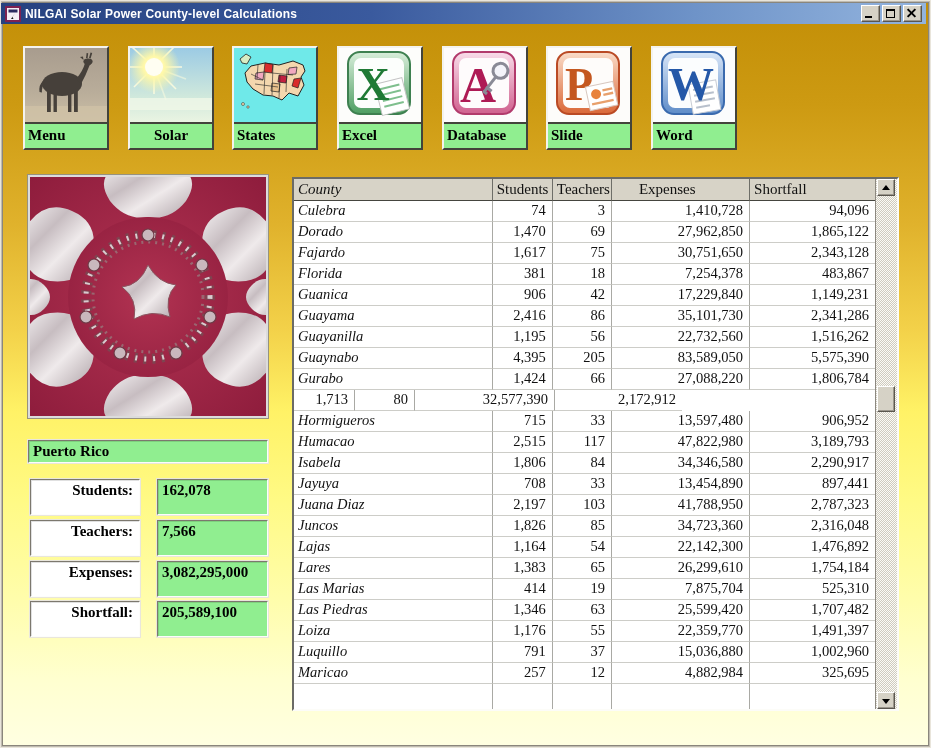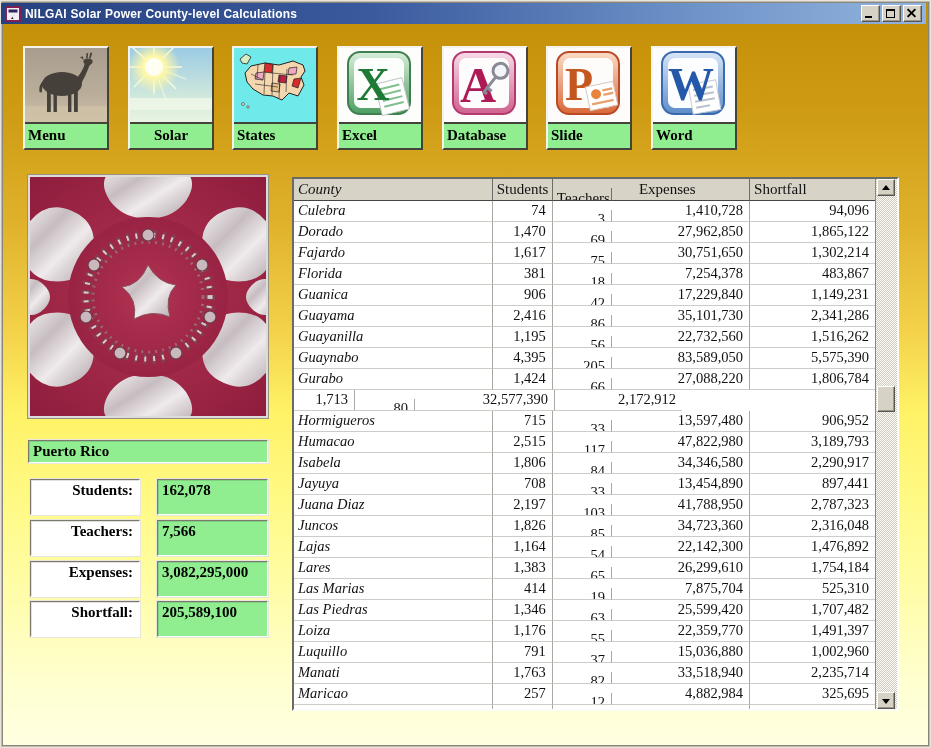--- a/index.html
+++ b/index.html
@@ -48,21 +48,21 @@
   .grid{position:absolute;left:292px;top:177px;width:607px;height:534px;box-sizing:border-box;
     border:2px solid;border-color:#6B6B66 #FCFCF8 #FCFCF8 #6B6B66;background:#fff;display:flex;}
   .gridmain{width:582px;display:flex;flex-direction:column;overflow:hidden;}
   .hrow{display:flex;height:22px;background:#D7D3C7;flex:0 0 auto;}
   .hcell{box-sizing:border-box;border-right:1px solid #6E6E68;border-bottom:1px solid #45453F;
     font:15px "Liberation Serif",serif;color:#111;padding:2px 0 0 4px;white-space:nowrap;overflow:hidden;}
   .trow{display:flex;height:21px;flex:0 0 auto;background:#fff;}
   .tcell{box-sizing:border-box;border-right:1px solid #A9A9A4;border-bottom:1px solid #CDCDC8;
     font:14.5px "Liberation Serif",serif;color:#111;padding:1px 6px 0 4px;
     white-space:nowrap;overflow:hidden;}
-  .c0{width:202px;font-style:italic;} .c1{width:61px;} .c2{width:60px;margin-top:9px;} .c3{width:140px;padding-left:27px;} .c4{width:127px;border-right:none;}
+  .c0{width:202px;font-style:italic;} .c1{width:61px;} .c2{width:60px;} .c3{width:140px;padding-left:27px;} .c4{width:127px;border-right:none;}
   .num{text-align:right;}
   .fillrow{flex:1 1 auto;display:flex;}
   .fillrow .tcell{border-bottom:none;height:auto;}
   
   .vscroll{width:21px;position:relative;border-left:1px solid #8C8880;
     background-color:#CFCBBF;
     background-image:linear-gradient(45deg,#FBFAF6 25%,transparent 25%,transparent 75%,#FBFAF6 75%),
                      linear-gradient(45deg,#FBFAF6 25%,transparent 25%,transparent 75%,#FBFAF6 75%);
     background-size:2px 2px;background-position:0 0,1px 1px;}
   .sbtn{position:absolute;left:1px;width:18px;height:17px;background:#D6D2C6;cursor:pointer;
@@ -346,21 +346,21 @@
           <div class="tcell c1 num">1,470</div>
           <div class="tcell c2 num">69</div>
           <div class="tcell c3 num">27,962,850</div>
           <div class="tcell c4 num">1,865,122</div>
         </div>
         <div class="trow">
           <div class="tcell c0">Fajardo</div>
           <div class="tcell c1 num">1,617</div>
           <div class="tcell c2 num">75</div>
           <div class="tcell c3 num">30,751,650</div>
-          <div class="tcell c4 num">1,302,214</div>
+          <div class="tcell c4 num">2,343,128</div>
         </div>
         <div class="trow">
           <div class="tcell c0">Florida</div>
           <div class="tcell c1 num">381</div>
           <div class="tcell c2 num">18</div>
           <div class="tcell c3 num">7,254,378</div>
           <div class="tcell c4 num">483,867</div>
         </div>
         <div class="trow">
           <div class="tcell c0">Guanica</div>
@@ -479,27 +479,20 @@
           <div class="tcell c2 num">55</div>
           <div class="tcell c3 num">22,359,770</div>
           <div class="tcell c4 num">1,491,397</div>
         </div>
         <div class="trow">
           <div class="tcell c0">Luquillo</div>
           <div class="tcell c1 num">791</div>
           <div class="tcell c2 num">37</div>
           <div class="tcell c3 num">15,036,880</div>
           <div class="tcell c4 num">1,002,960</div>
-        </div>
-        <div class="trow">
-          <div class="tcell c0">Manati</div>
-          <div class="tcell c1 num">1,763</div>
-          <div class="tcell c2 num">82</div>
-          <div class="tcell c3 num">33,518,940</div>
-          <div class="tcell c4 num">2,235,714</div>
         </div>
         <div class="trow">
           <div class="tcell c0">Maricao</div>
           <div class="tcell c1 num">257</div>
           <div class="tcell c2 num">12</div>
           <div class="tcell c3 num">4,882,984</div>
           <div class="tcell c4 num">325,695</div>
         </div>
       </div>
     <div class="fillrow">

